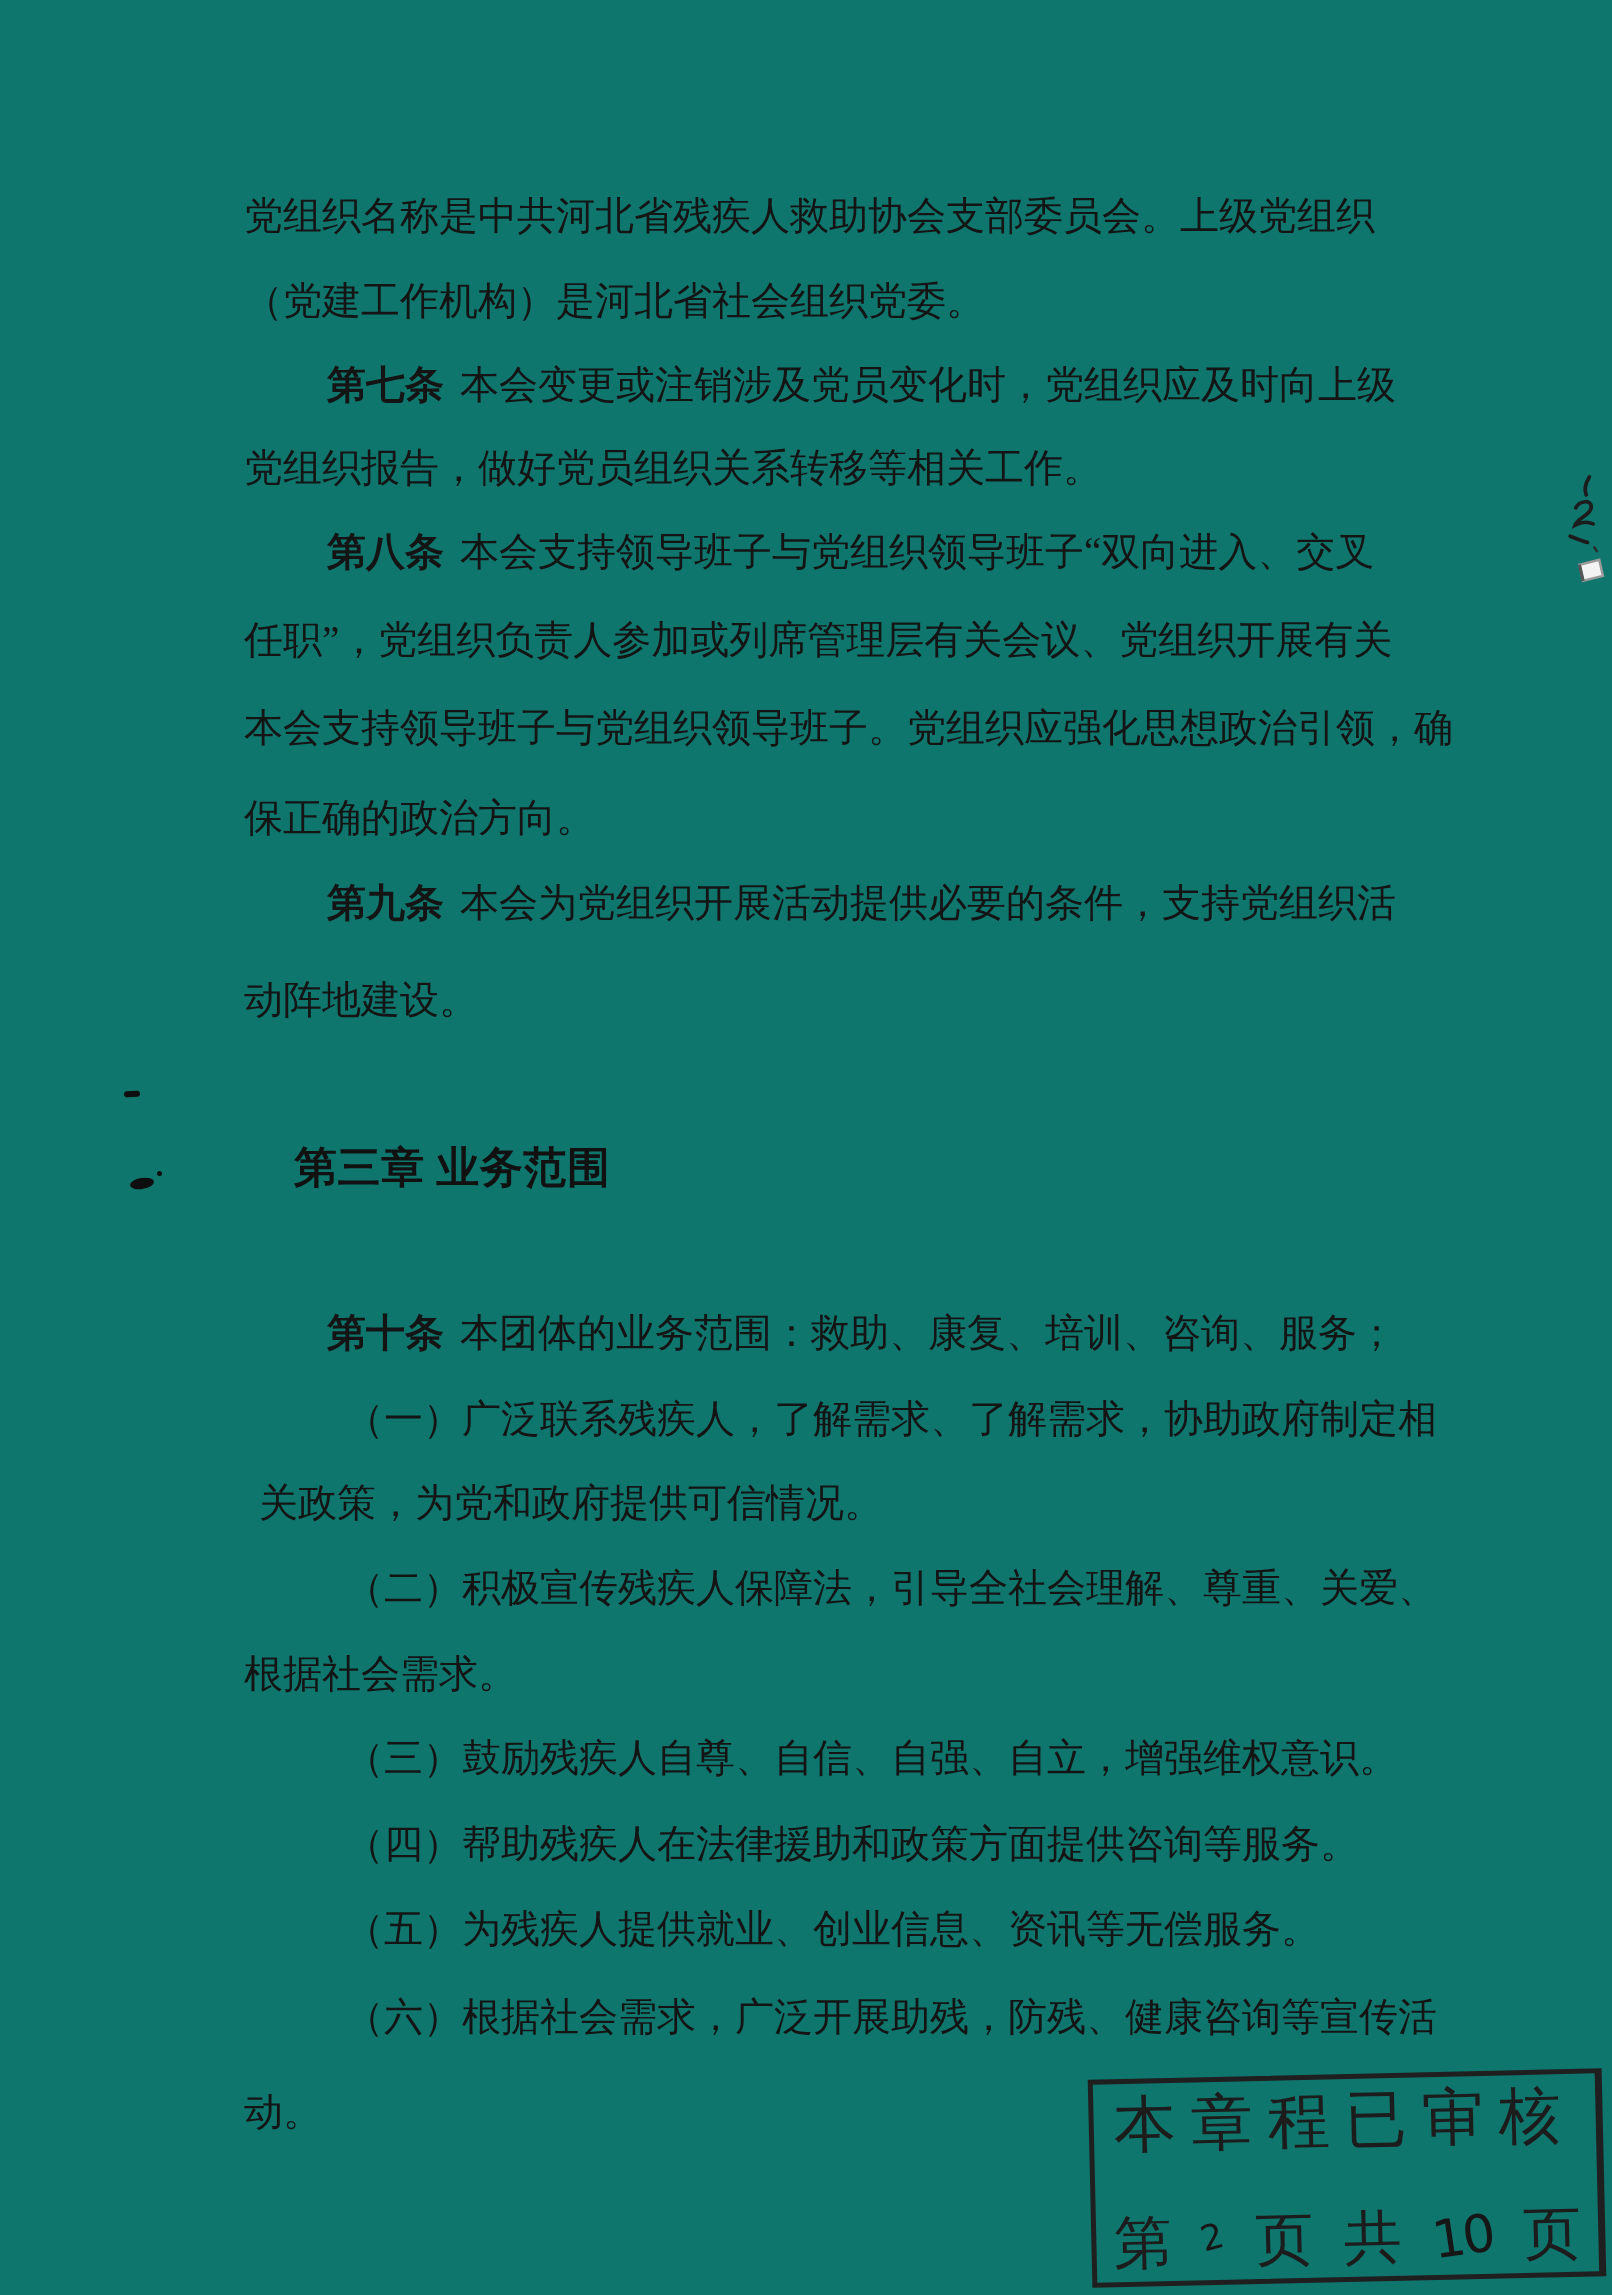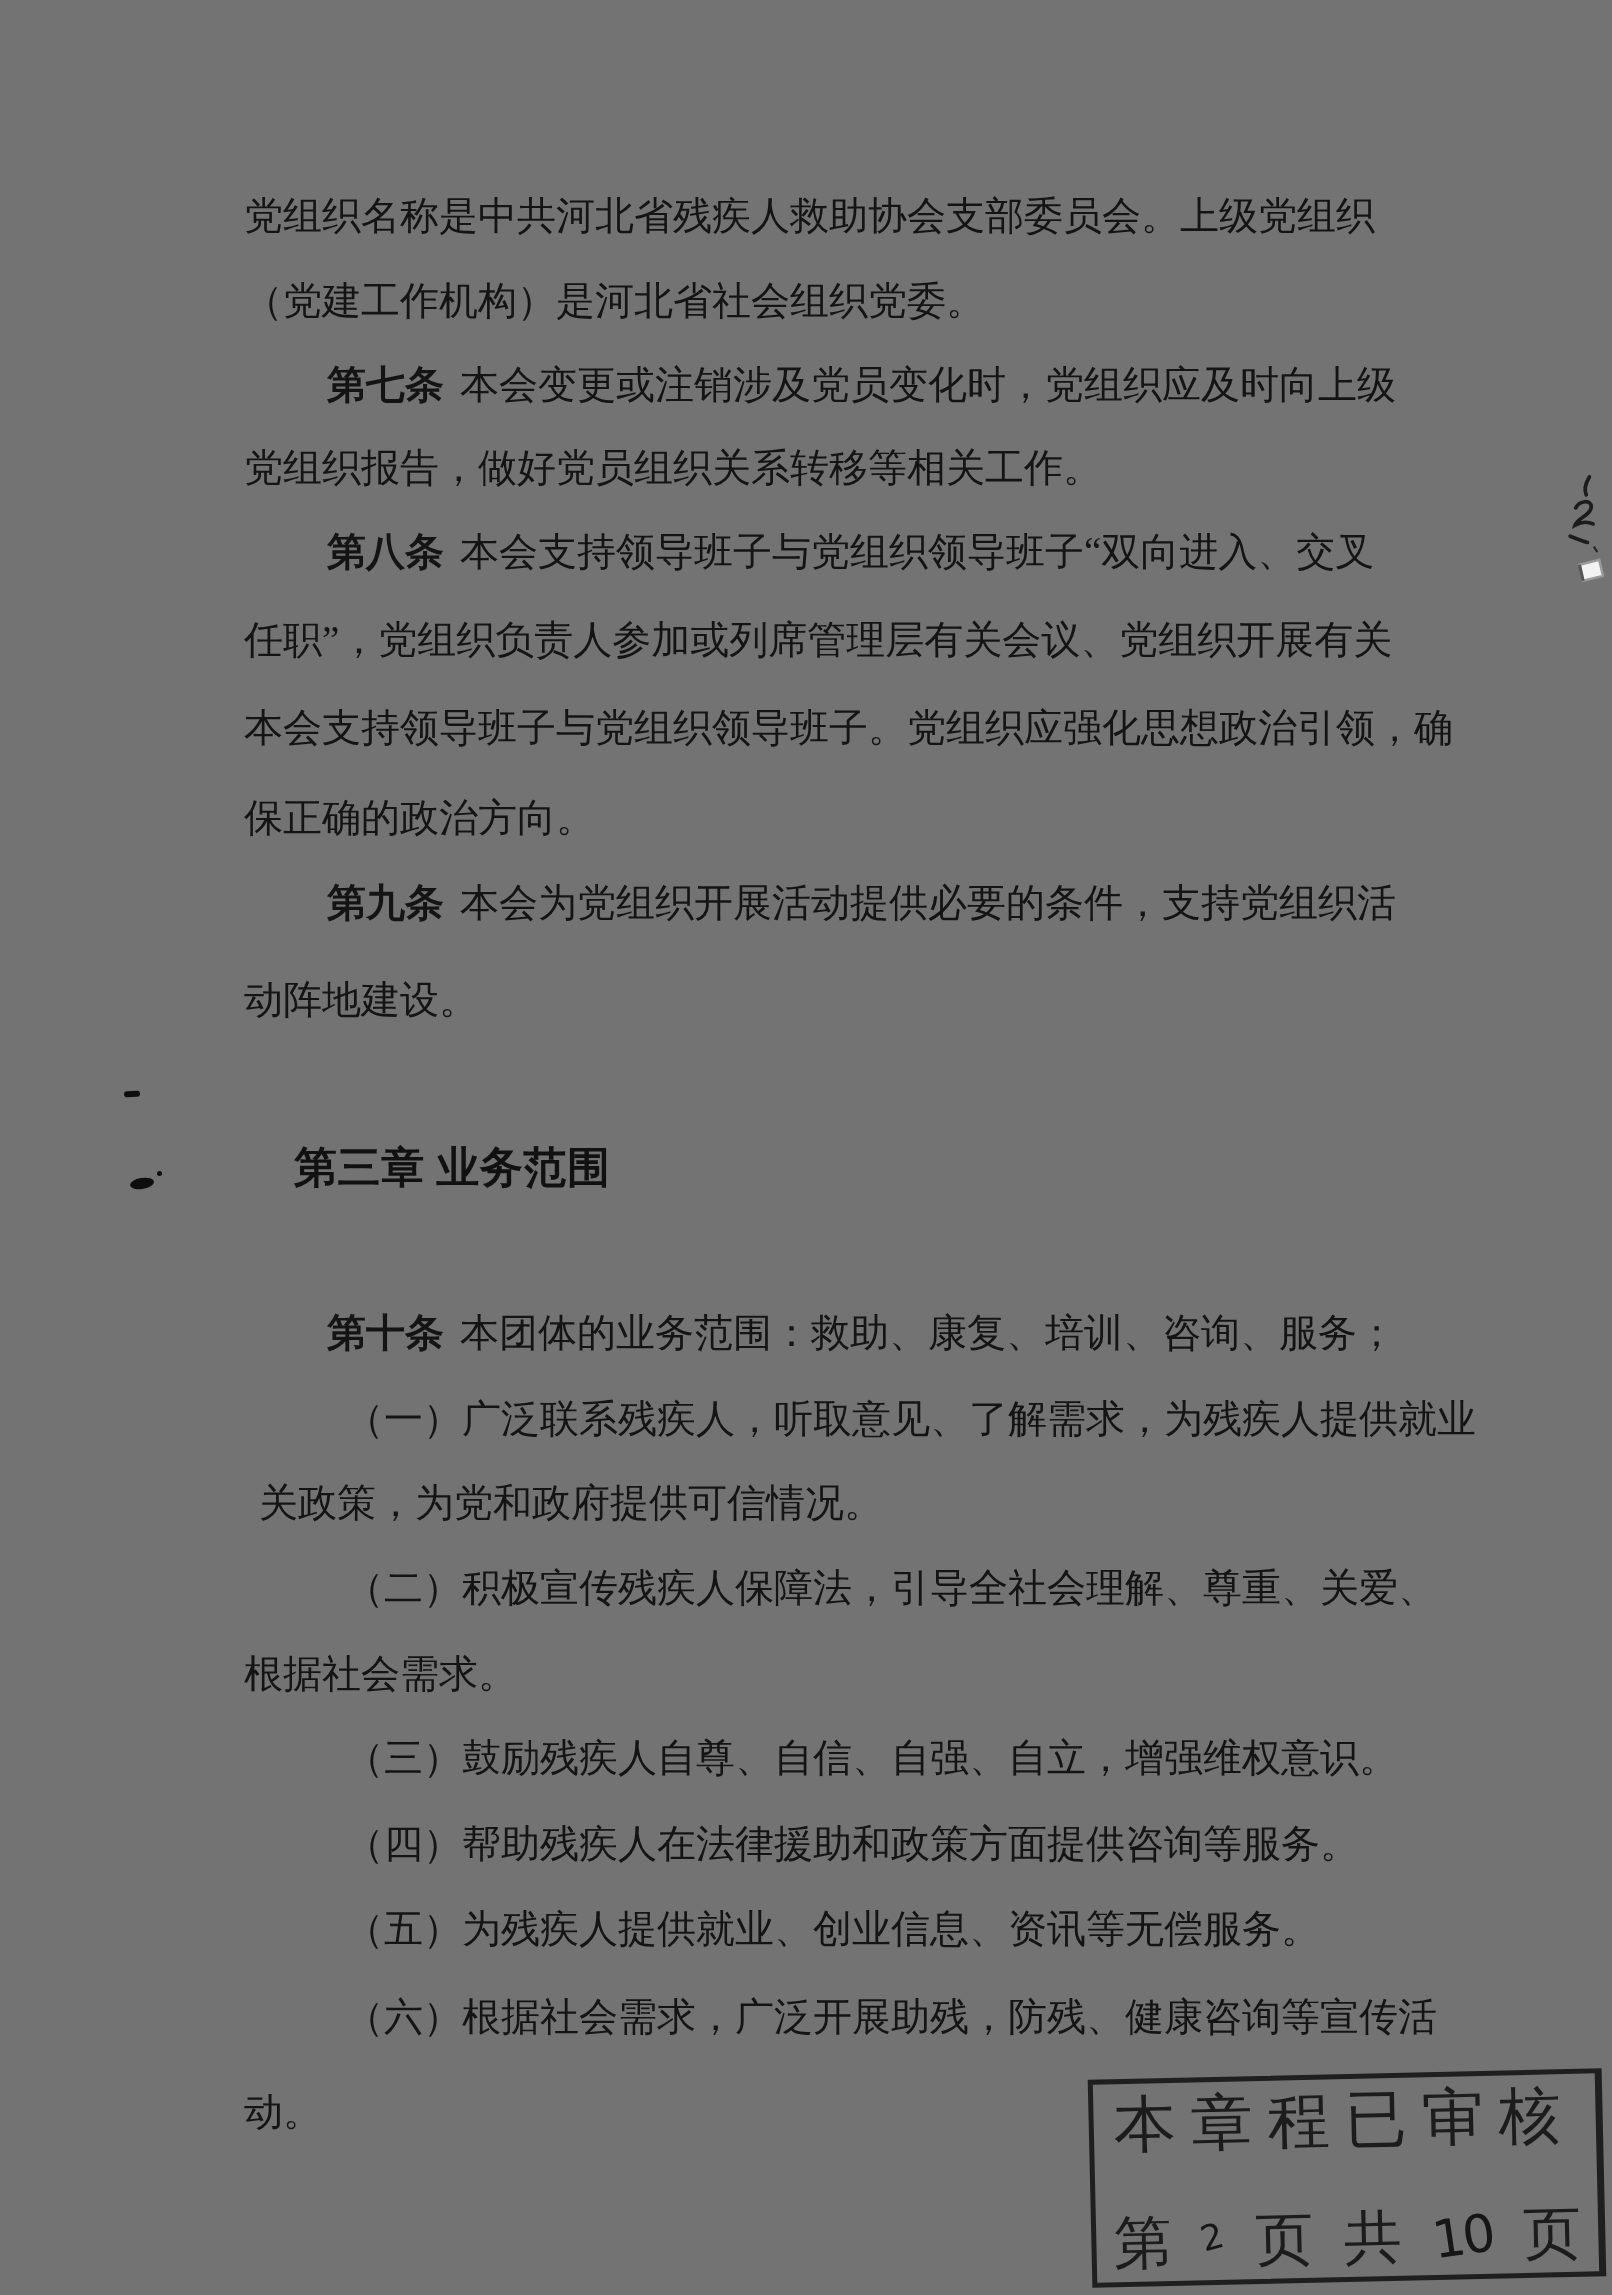--- a/index.html
+++ b/index.html
@@ -1,19 +1,19 @@
 <!DOCTYPE html>
 <html style="font-size:10px"><head>
 <meta charset="utf-8">
 <style>
   html, body { margin:0; padding:0; }
   body { width:1612px; height:2295px; background:#f4f4f2; }
   .page {
     position:relative; width:1612px; height:2295px; overflow:hidden;
-    background:#737373;
+    background:#0f766e;
     font-family:"Liberation Serif","DejaVu Serif",serif;
     color:#121212;
   }
   .line {
     position:absolute;
     font-size:39px; line-height:1.12;
     letter-spacing:0px; white-space:nowrap;
     color:#141414;
   }
   .line .term { font-weight:bold; margin-right:16px; }
@@ -65,21 +65,21 @@
   <div class="line" style="left:244px; top:446px"><b class="term"></b><span>党组织报告，做好党员组织关系转移等相关工作。</span></div>
   <div class="line" style="left:244px; top:618px"><b class="term"></b><span>任职”，党组织负责人参加或列席管理层有关会议、党组织开展有关</span></div>
   <div class="line" style="left:244px; top:706px"><b class="term"></b><span>本会支持领导班子与党组织领导班子。党组织应强化思想政治引领，确</span></div>
   <div class="line" style="left:244px; top:796px"><b class="term"></b><span>保正确的政治方向。</span></div>
   <div class="line" style="left:327px; top:881px"><b class="term">第九条</b><span>本会为党组织开展活动提供必要的条件，支持党组织活</span></div>
   <div class="line" style="left:244px; top:978px"><b class="term"></b><span>动阵地建设。</span></div>
 
   <div class="heading" style="top:1139px">第三章 业务范围</div>
 
   <div class="line" style="left:327px; top:1311px"><b class="term">第十条</b><span>本团体的业务范围：救助、康复、培训、咨询、服务；</span></div>
-  <div class="line" style="left:345px; top:1397px"><b class="term"></b><span>（一）广泛联系残疾人，听取意见、了解需求，为残疾人提供就业</span></div>
+  <div class="line" style="left:345px; top:1397px"><b class="term"></b><span>（一）广泛联系残疾人，了解需求、了解需求，协助政府制定相</span></div>
   <div class="line" style="left:259px; top:1481px"><b class="term"></b><span>关政策，为党和政府提供可信情况。</span></div>
   <div class="line" style="left:345px; top:1566px"><b class="term"></b><span>（二）积极宣传残疾人保障法，引导全社会理解、尊重、关爱、</span></div>
   <div class="line" style="left:244px; top:1652px"><b class="term"></b><span>根据社会需求。</span></div>
   <div class="line" style="left:345px; top:1736px"><b class="term"></b><span>（三）鼓励残疾人自尊、自信、自强、自立，增强维权意识。</span></div>
   <div class="line" style="left:345px; top:1822px"><b class="term"></b><span>（四）帮助残疾人在法律援助和政策方面提供咨询等服务。</span></div>
   <div class="line" style="left:345px; top:1907px"><b class="term"></b><span>（五）为残疾人提供就业、创业信息、资讯等无偿服务。</span></div>
   <div class="line" style="left:345px; top:1995px"><b class="term"></b><span>（六）根据社会需求，广泛开展助残，防残、健康咨询等宣传活</span></div>
   <div class="line" style="left:244px; top:2090px"><b class="term"></b><span>动。</span></div>
 
   <div class="stamp">

